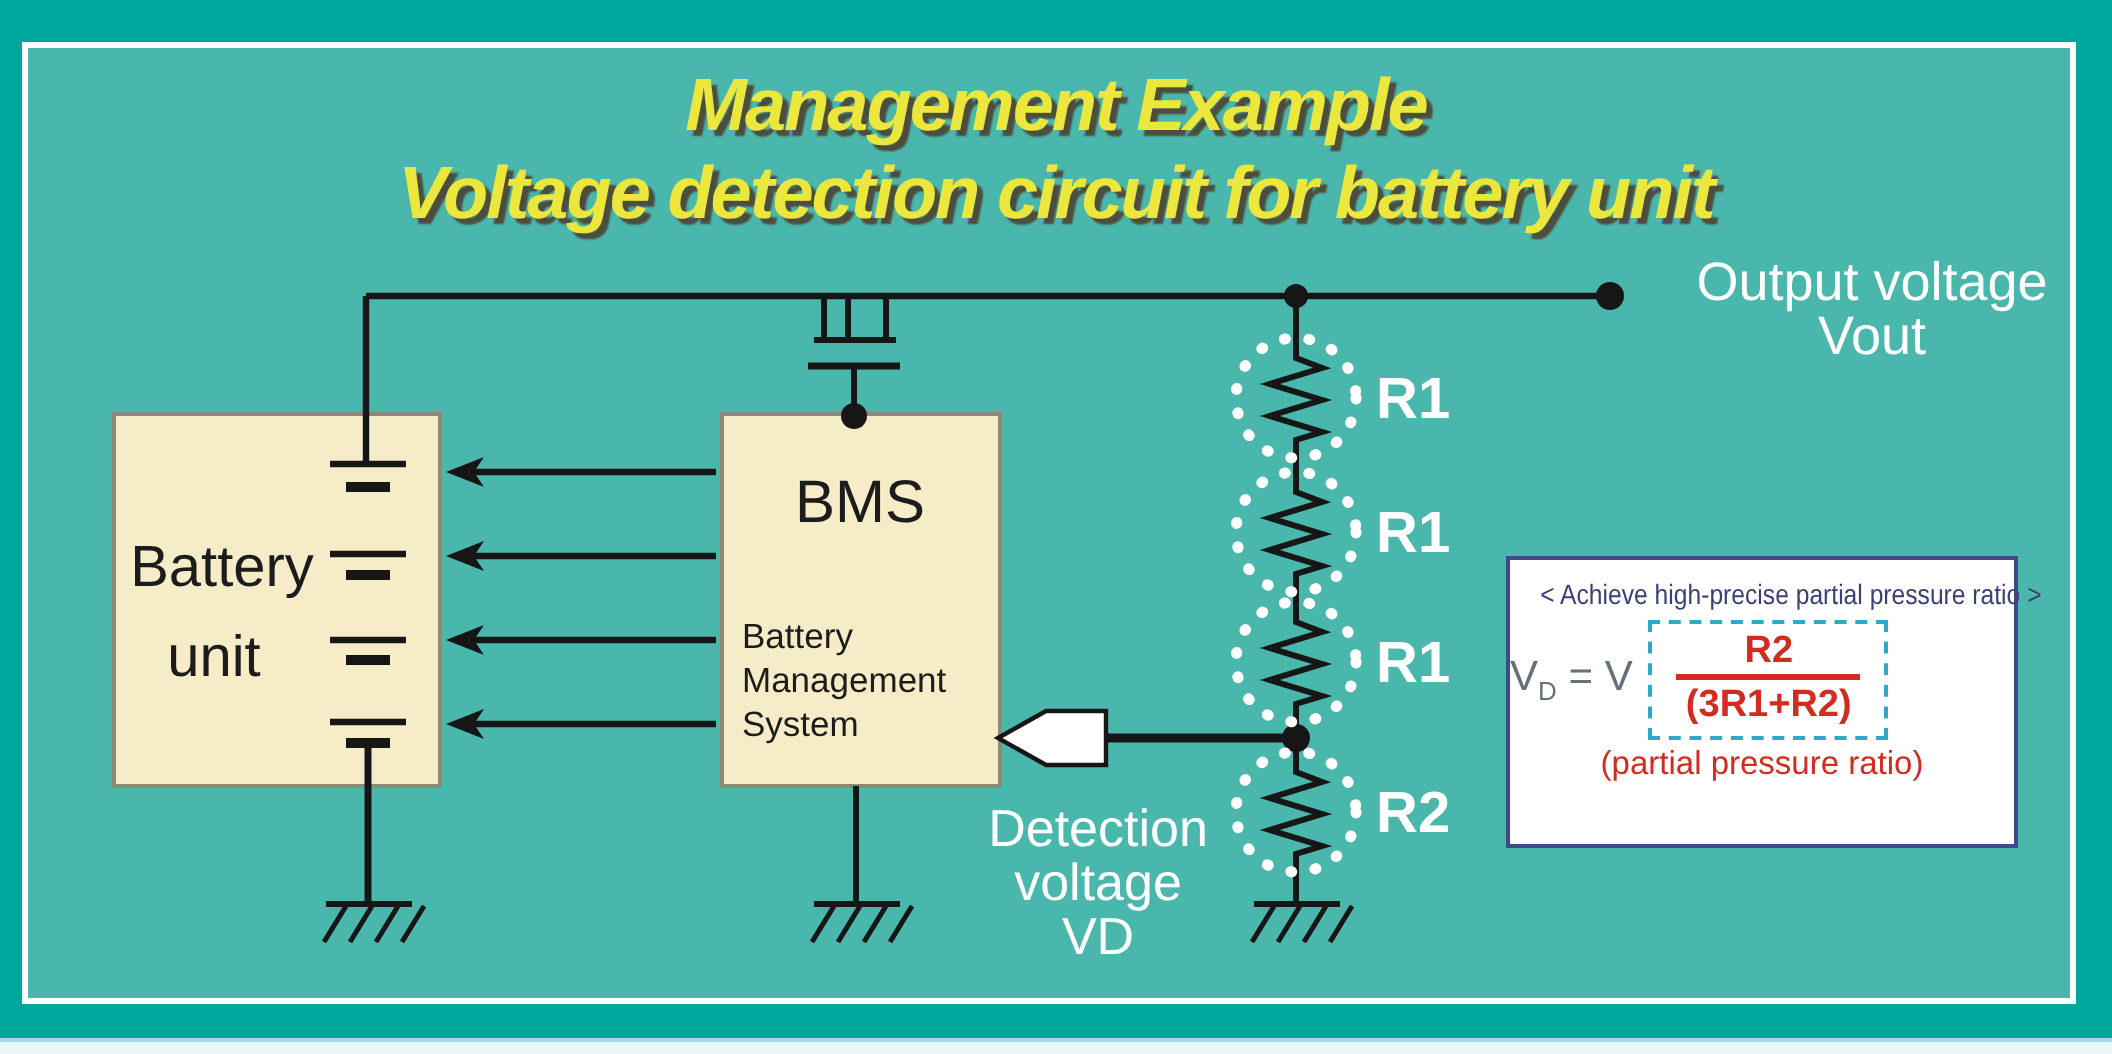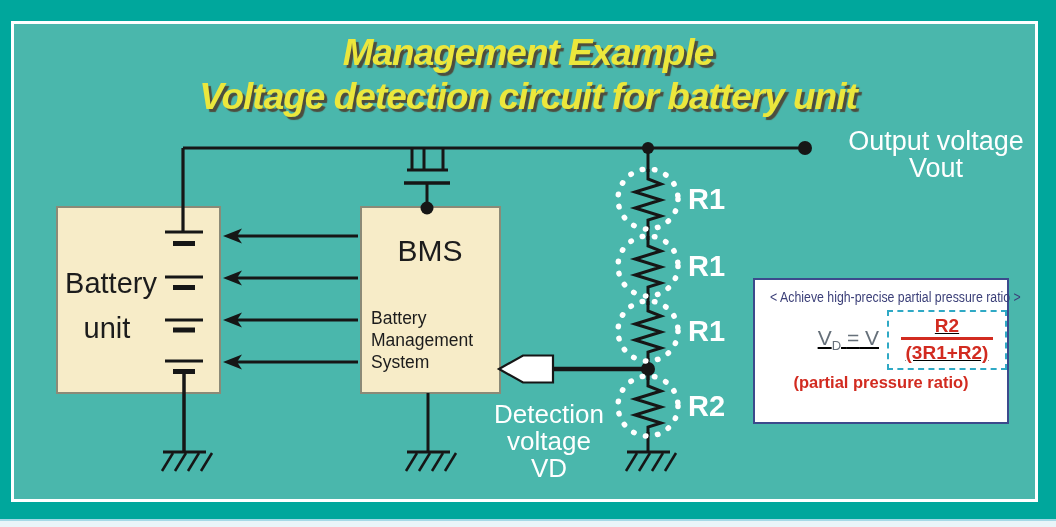--- a/index.html
+++ b/index.html
@@ -24,27 +24,27 @@
   }
   svg.circuit{position:absolute;left:0;top:0;z-index:3;}
   .formula-box{
     position:absolute;left:753px;top:264px;width:252px;height:142px;z-index:4;
     background:#ffffff;border:2px solid #3c4a8c;text-align:center;box-sizing:content-box;margin-top:14px;
   }
   .fb-header{
     margin-top:9px;font-size:14px;color:#3b3f78;white-space:nowrap;
     transform:scaleX(0.88);transform-origin:center;
   }
-  .fb-row{display:flex;justify-content:flex-end;align-items:center;margin-top:5px;text-decoration:underline;}
+  .fb-row{display:flex;justify-content:flex-start;align-items:center;margin-top:5px;}
   .fb-lhs{font-size:21px;color:#66707a;margin-right:8px;white-space:nowrap;}
   .fb-lhs sub{font-size:13px;}
   .fraction{border:2px dashed #2fa9c5;padding:3px 12px 5px;}
   .frac-num,.frac-den{color:#d22b20;font-weight:bold;font-size:19px;line-height:21px;}
   .frac-bar{height:3px;background:#d22b20;border:none;margin:1px 0 2px;width:92px;}
-  .fb-caption{margin-top:3px;font-size:16.5px;font-weight:bold;color:#d22b20;}
+  .fb-caption{margin-top:3px;font-size:16.5px;font-weight:normal;color:#d22b20;}
   text{font-family:"Liberation Sans",sans-serif;}
   .t-dark{fill:#1c1c1c;}
   .t-white{fill:#ffffff;}
 </style>
 </head>
 <body>
 
 <div class="frame"></div>
 
 <div class="title">

